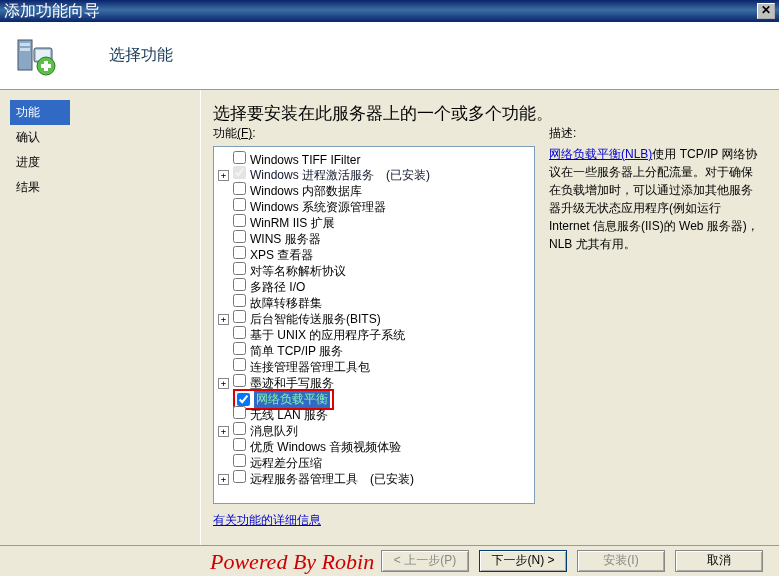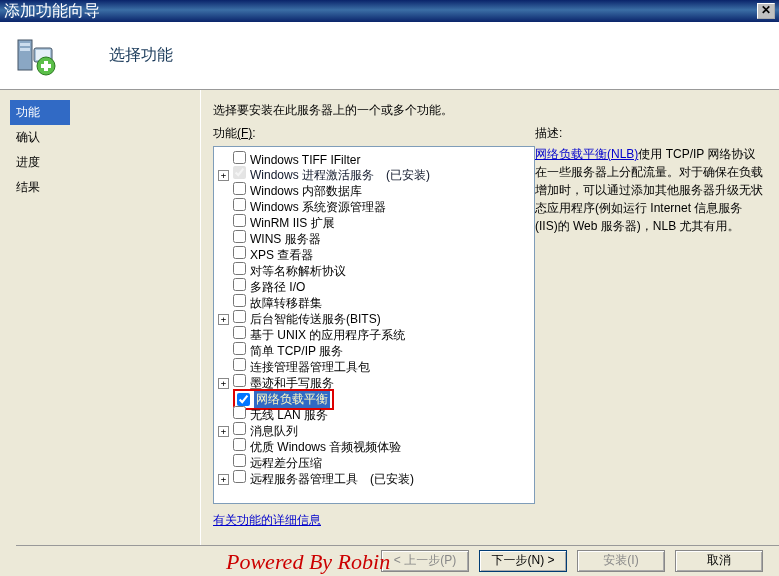--- a/index.html
+++ b/index.html
@@ -9,40 +9,40 @@
 .close-btn { width: 18px; height: 16px; background: #c0c0c0; border: 1px outset #fff; color: #000; text-align: center; line-height: 13px; font-weight: bold; font-family: Arial; cursor: pointer; }
 .header { background: #fff; border-bottom: 1px solid #999; height: 68px; display: flex; align-items: center; padding: 0 14px; gap: 35px; }
 .header-icon { width: 44px; height: 44px; margin-right: 16px; position: relative; }
 .server-svg { width: 44px; height: 44px; }
 .header-title { font-size: 16px; font-family: SimSun; color: #1a3a5a; }
 .body-area { display: flex; height: 455px; background: #ece9d8; }
 .sidebar { width: 200px; background: #ece9d8; padding: 10px 0 0 16px; border-right: 0; }
 .sidebar-item { padding: 4px 0; font-size: 12px; color: #000; cursor: pointer; }
 .sidebar-item.active { color: #fff; background: #316ac5; padding: 4px 6px; margin-left: -6px; width: 60px; }
 .content { flex: 1; padding: 12px 16px 0 12px; border-left: 1px solid #fff; background: #ece9d8; }
-.instruction { font-size: 12px; margin-bottom: 6px; font-family: Liberation Mono, monospace; }
+.instruction { font-size: 17px; margin-bottom: 0; font-family: Liberation Mono, monospace; }
 .feature-label { font-size: 12px; margin-bottom: 4px; display: inline-block; }
 .feature-label u { text-decoration: underline; }
-.two-col { display: flex; }
+.two-col { display: flex; gap: 14px; }
 .treebox { width: 322px; height: 358px; border: 1px solid #7f9db9; background: #fff; overflow: auto; padding: 4px 2px; }
 .tree-row { display: flex; align-items: center; height: 16px; padding: 0 2px; white-space: nowrap; }
 .expander { width: 11px; height: 11px; border: 1px solid #888; text-align: center; line-height: 8px; font-size: 9px; color: #000; margin-right: 4px; cursor: pointer; font-family: monospace; }
 .expander-space { width: 11px; margin-right: 4px; display: inline-block; }
 .cb { width: 13px; height: 13px; margin-right: 4px; }
 .tree-label { font-size: 12px; }
 .tree-row.disabled .tree-label { color: #0f172a; }
 .tree-row.disabled .cb { opacity: 0.6; }
 .highlight-box { border: 2px solid #d00; padding: 0 2px; display: inline-flex; align-items: center; }
-.highlight-box .tree-label { background: #316ac5; color: #fef9c3; padding: 0 2px; }
+.highlight-box .tree-label { background: #316ac5; color: #86efac; padding: 0 2px; }
 .desc-col { flex: 1; }
 .desc-title { font-size: 12px; margin-bottom: 3px; }
 .desc-text { font-size: 12px; line-height: 1.5; }
 .link { color: #0000cc; text-decoration: underline; cursor: pointer; }
 .more-link { margin-top: 8px; display: inline-block; }
-.footer { height: 30px; border-top: 1px solid #999; display: flex; align-items: center; justify-content: flex-end; padding: 0 16px; gap: 10px; position: relative; margin-left: 16px; }
+.footer { height: 30px; border-top: 1px solid #999; display: flex; align-items: center; justify-content: flex-end; padding: 0 16px; gap: 10px; position: relative; }
 .watermark { position: absolute; left: 210px; bottom: 0px; color: #c00; font-family: Georgia, serif; font-size: 22px; font-style: italic; }
 .btn { min-width: 88px; height: 22px; background: #ece9d8; border: 1px solid #888; box-shadow: inset 1px 1px 0 #fff, inset -1px -1px 0 #aaa; cursor: pointer; font-size: 12px; padding: 0 8px; }
 .btn:disabled { color: #888; cursor: default; }
 .btn.default { border: 1px solid #003c74; }
 </style>
 </head>
 <body>
 
 <div class="titlebar">
   <span class="titlebar-text">添加功能向导</span>

